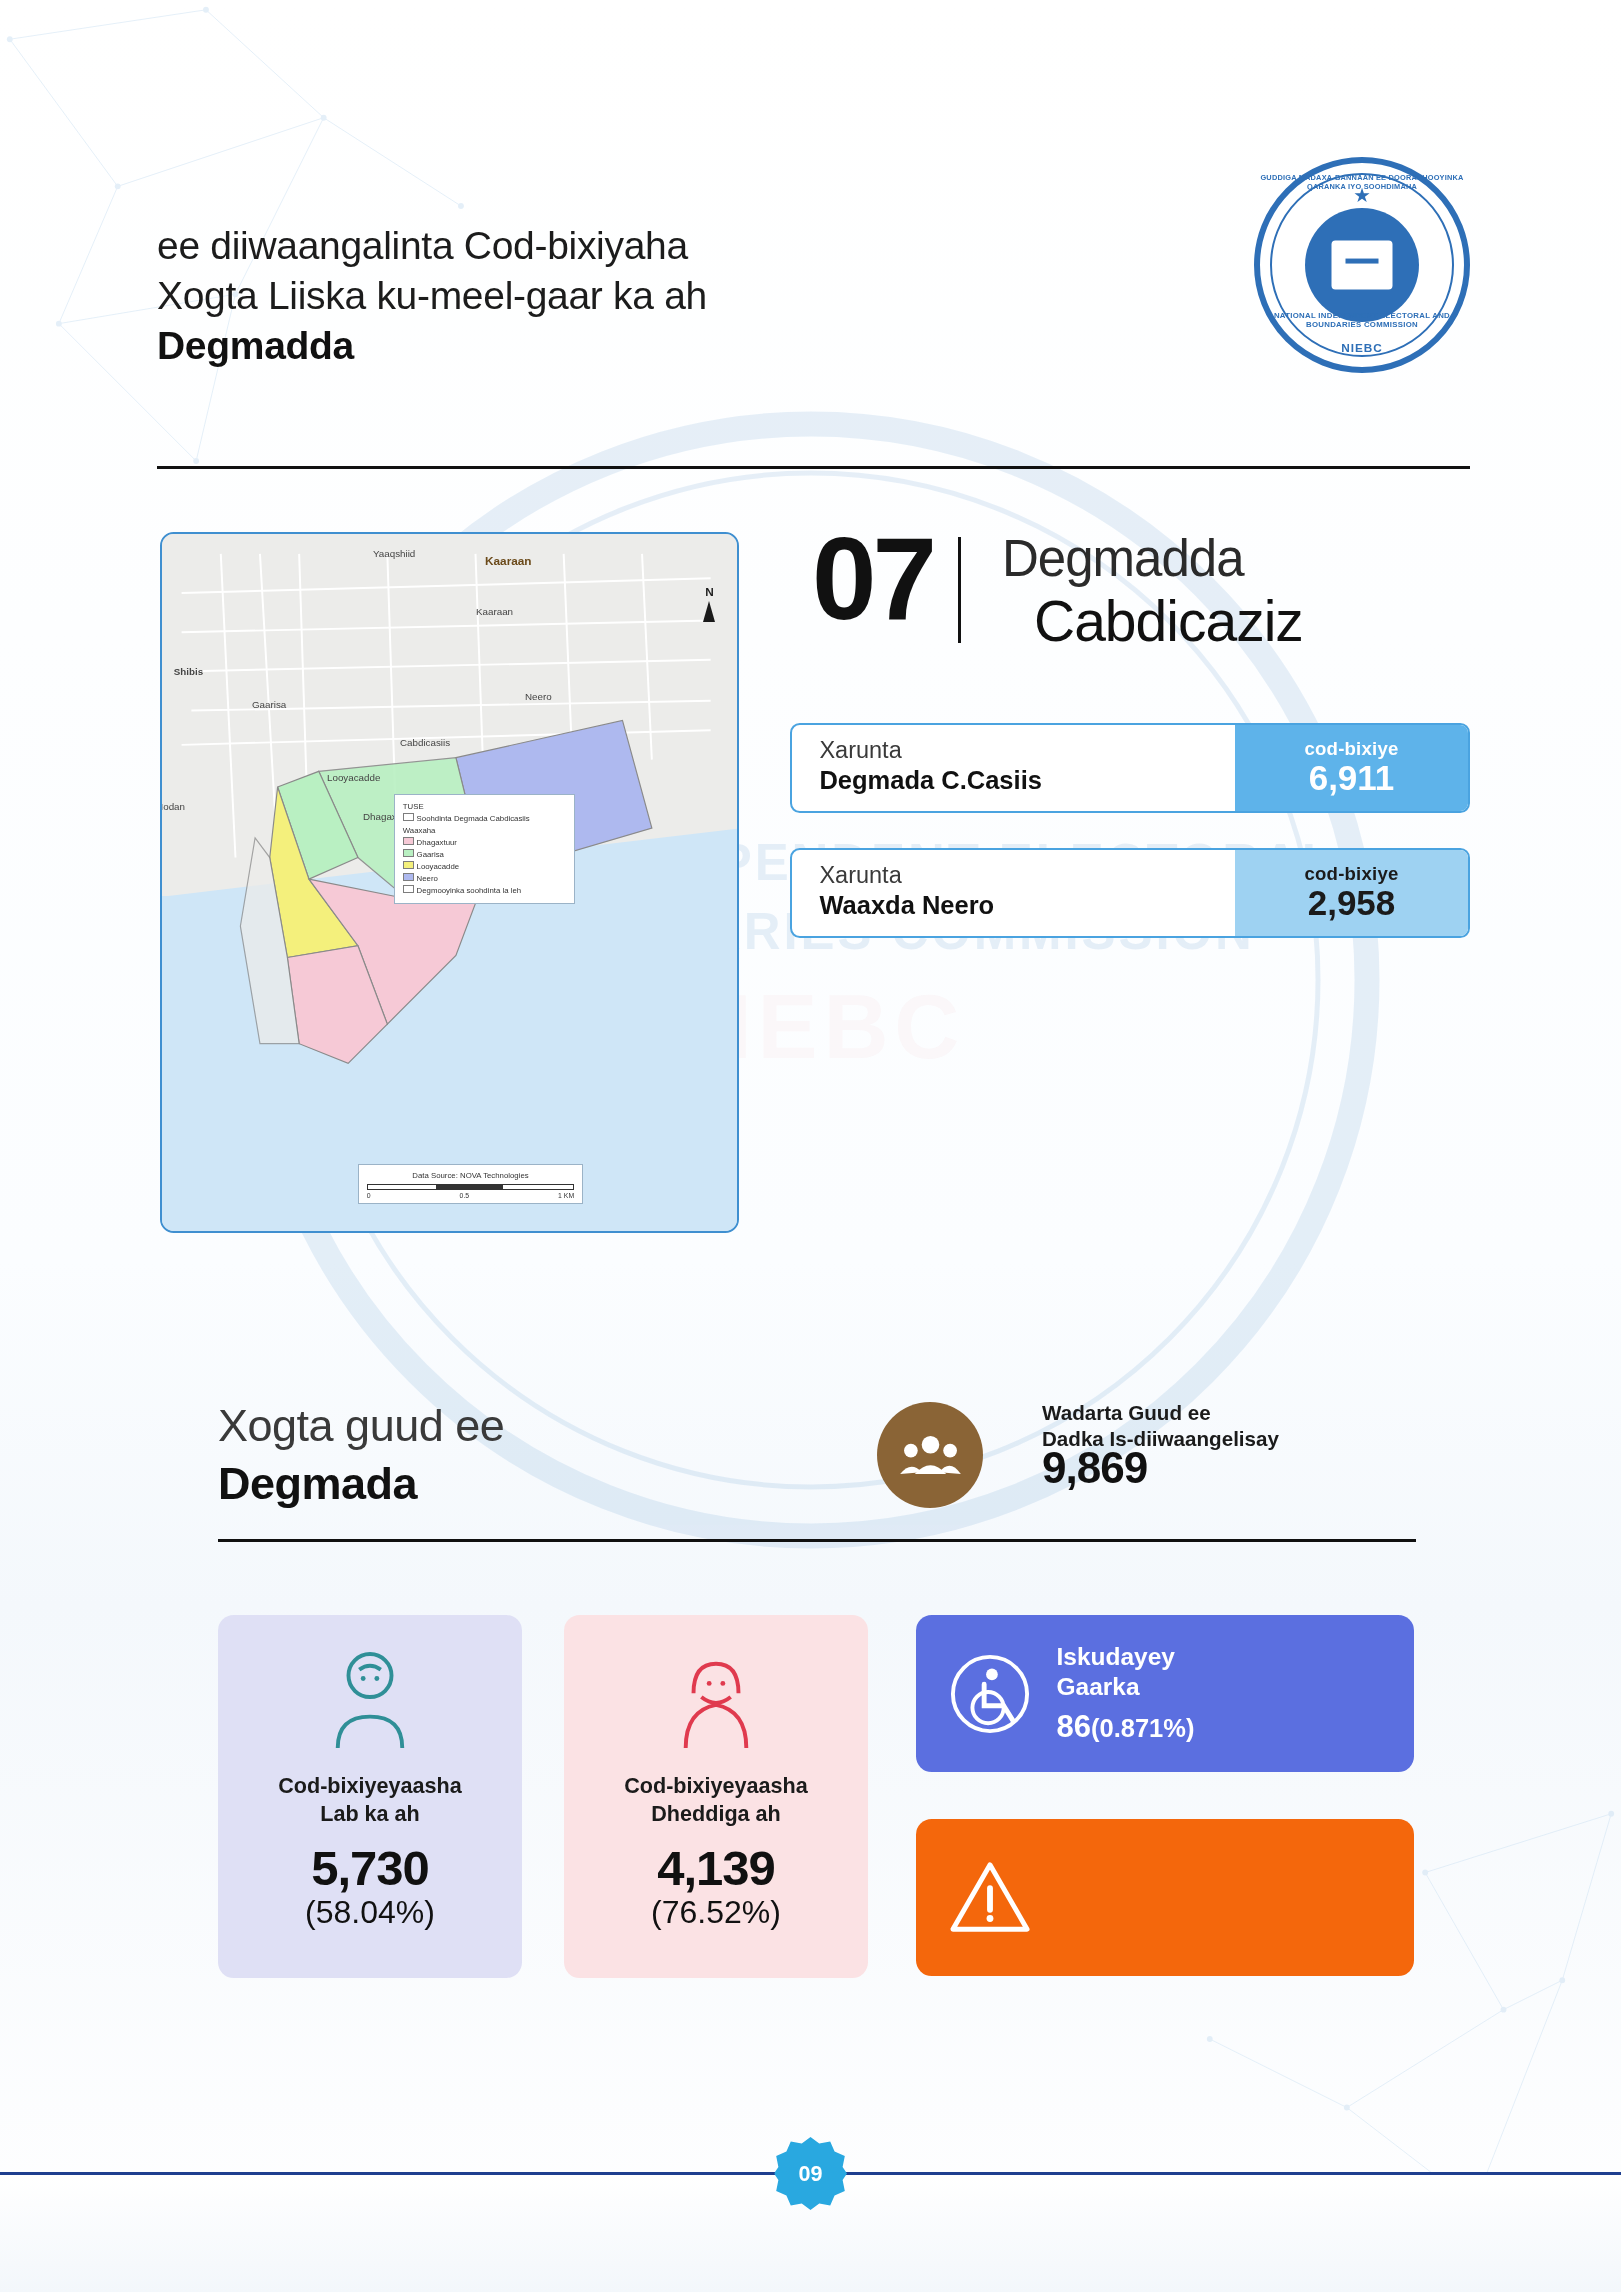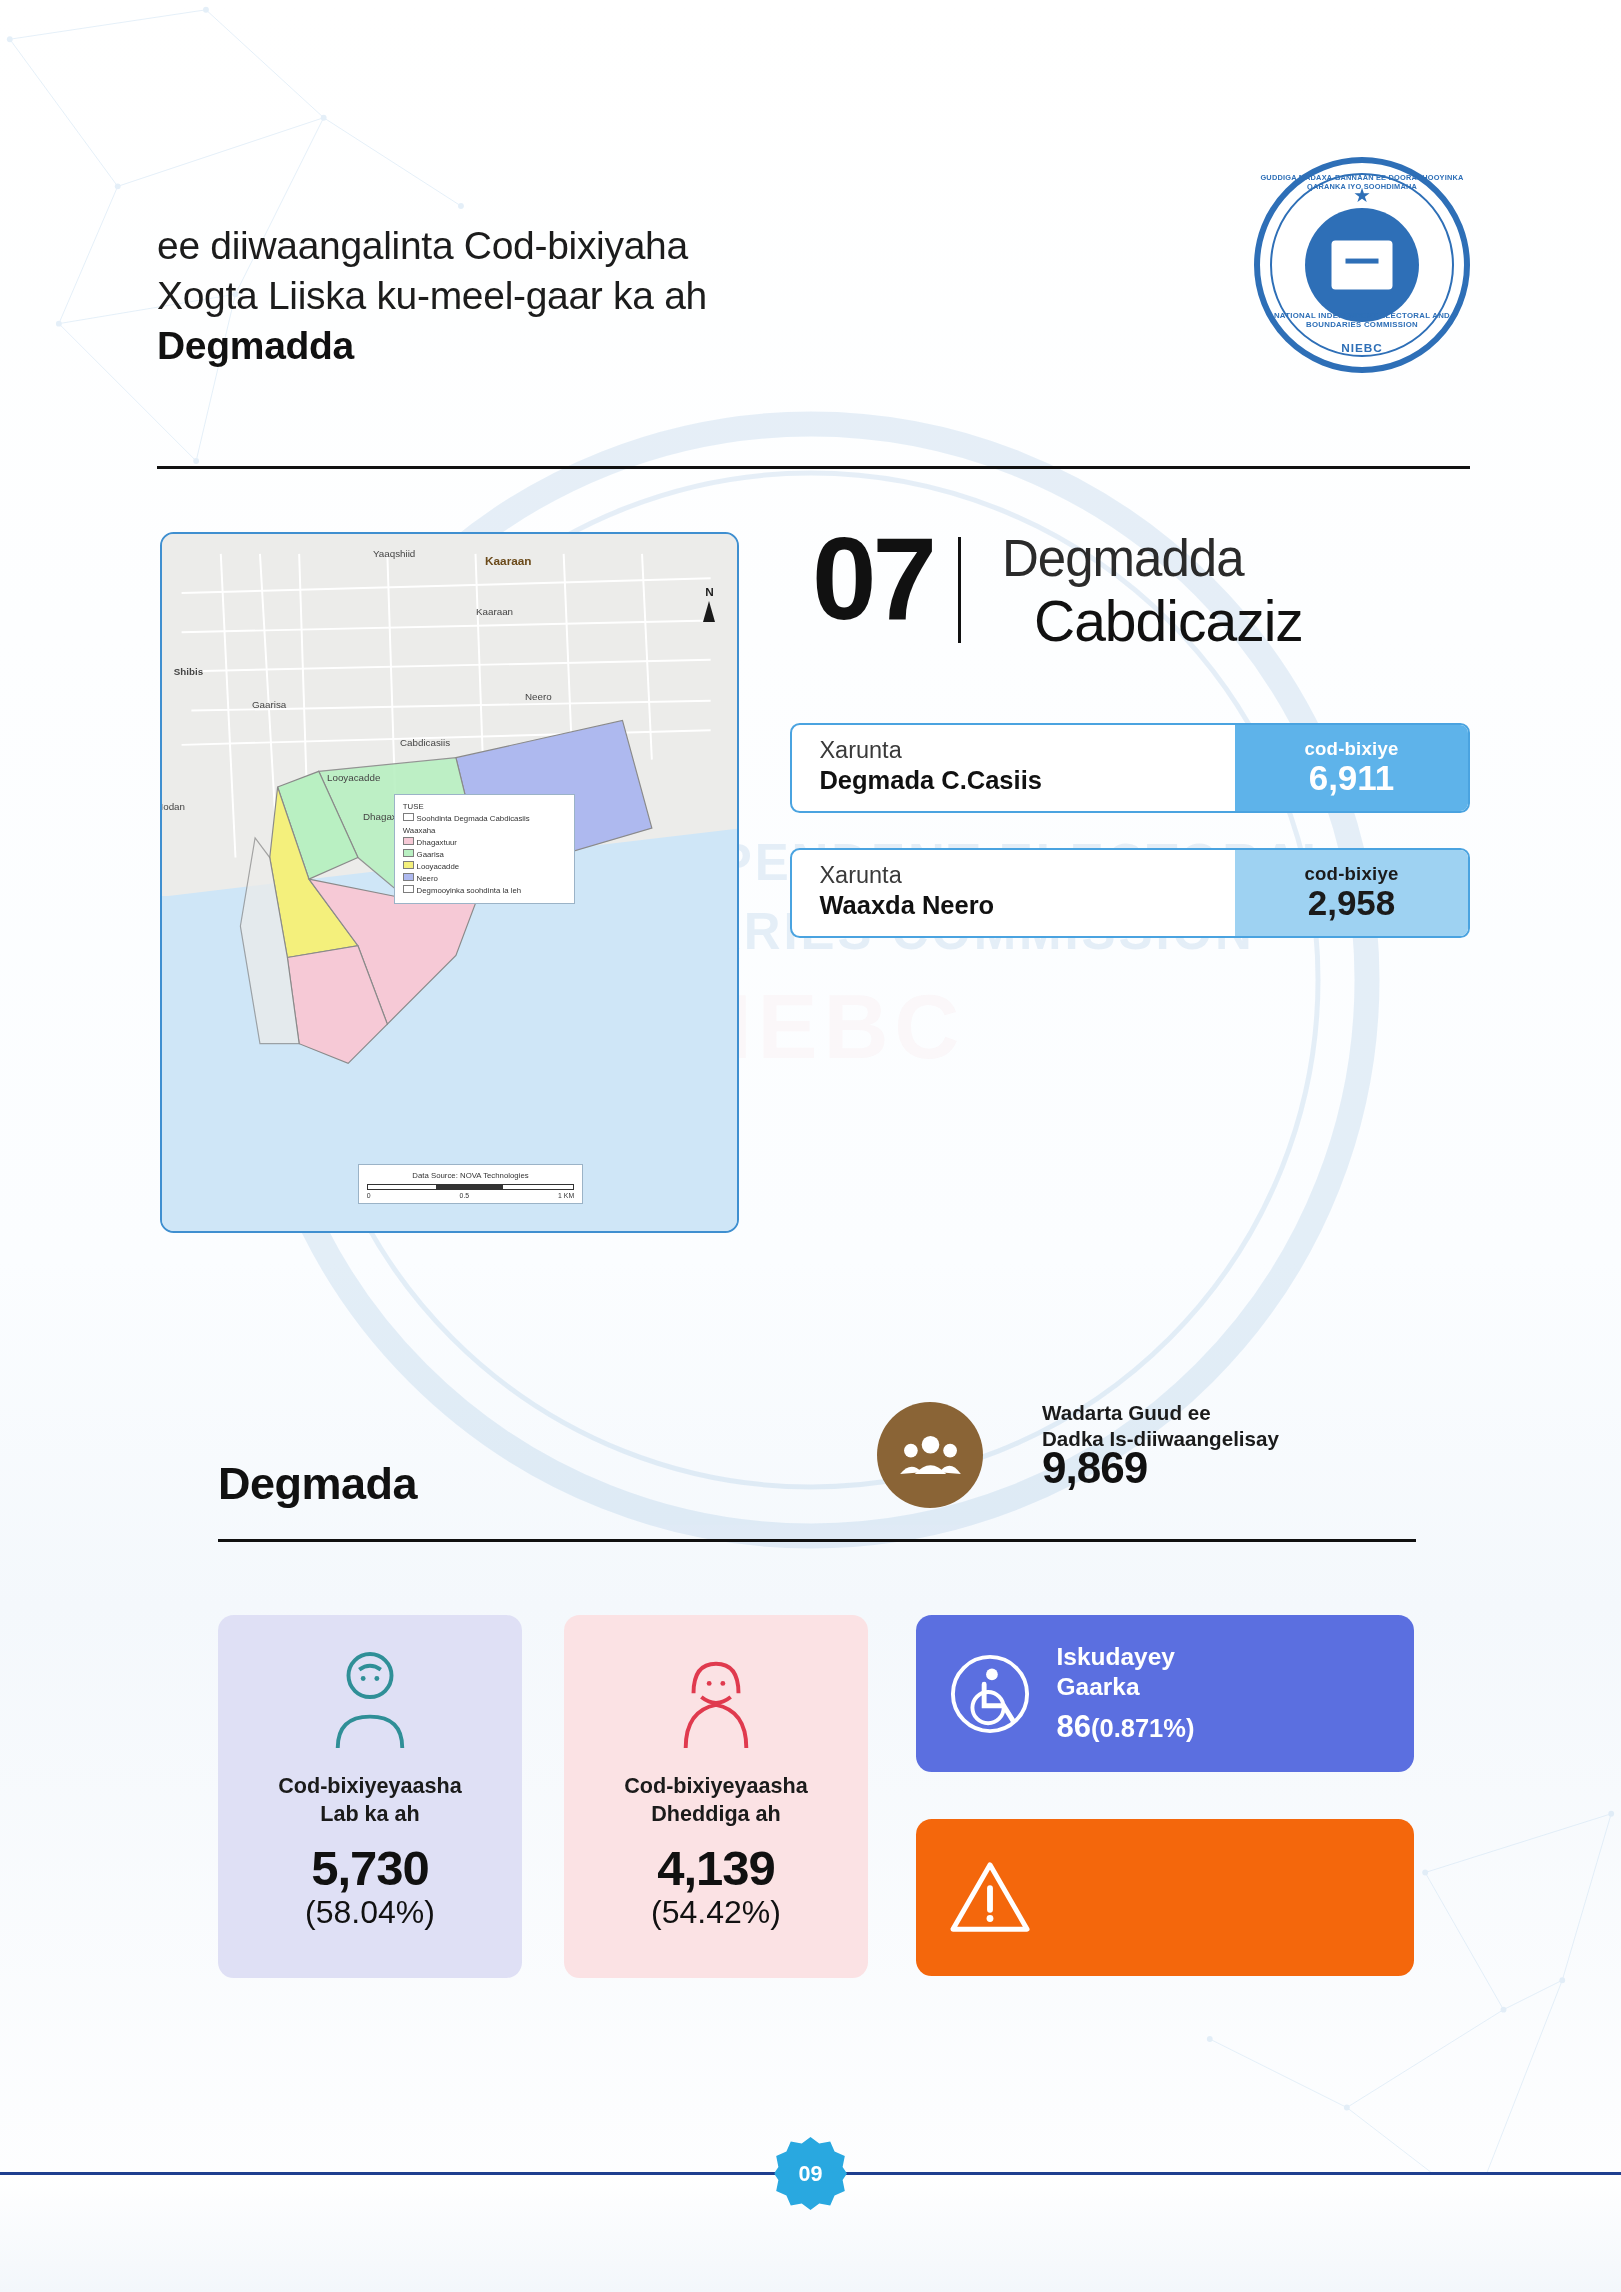--- a/index.html
+++ b/index.html
@@ -684,20 +684,21 @@
     <div class="stat-left">
       <div class="lbl">Xarunta</div>
       <div class="val">Waaxda Neero</div>
     </div>
     <div class="stat-right alt">
       <div class="cap">cod-bixiye</div>
       <div class="num">2,958</div>
     </div>
   </div>
 
+  <div class="sec2-title">Xogta guud ee</div>
   <div class="sec2-title-strong">Degmada</div>
 
   <div class="total-icon">
     <svg width="63" height="49" viewBox="0 0 64 50">
       <circle cx="32" cy="14" r="9" fill="#fff"></circle>
       <path d="M16 44 q16 -18 32 0 z" fill="#fff"></path>
       <circle cx="12" cy="20" r="7" fill="#fff"></circle>
       <path d="M1 44 q11 -14 22 -2 z" fill="#fff"></path>
       <circle cx="52" cy="20" r="7" fill="#fff"></circle>
       <path d="M41 42 q11 -14 22 2 z" fill="#fff"></path>
@@ -732,21 +733,21 @@
       <circle cx="38" cy="38" r="2.5" fill="#e03a4e"></circle>
       <circle cx="52" cy="38" r="2.5" fill="#e03a4e"></circle>
       <path d="M30 52 q15 12 30 0" fill="none" stroke="#e03a4e" stroke-width="4"></path>
       <path d="M14 104 q0 -38 31 -44 q31 6 31 44" fill="none" stroke="#e03a4e" stroke-width="4"></path>
     </svg>
     <div class="glabel">
       <div>Cod-bixiyeyaasha</div>
       <div>Dheddiga ah</div>
     </div>
     <div class="gnum">4,139</div>
-    <div class="gpct">(54.42%)</div>
+    <div class="gpct">(76.52%)</div>
   </div>
 
   <div class="scard blue">
     <svg width="82" height="82" viewBox="0 0 84 84">
       <circle cx="42" cy="42" r="38" fill="none" stroke="#fff" stroke-width="4"></circle>
       <circle cx="44" cy="22" r="6" fill="#fff"></circle>
       <path d="M36 32 l0 22 l20 0 l10 16" fill="none" stroke="#fff" stroke-width="5" stroke-linecap="round"></path>
       <circle cx="40" cy="56" r="16" fill="none" stroke="#fff" stroke-width="4"></circle>
     </svg>
     <div class="stxt">

